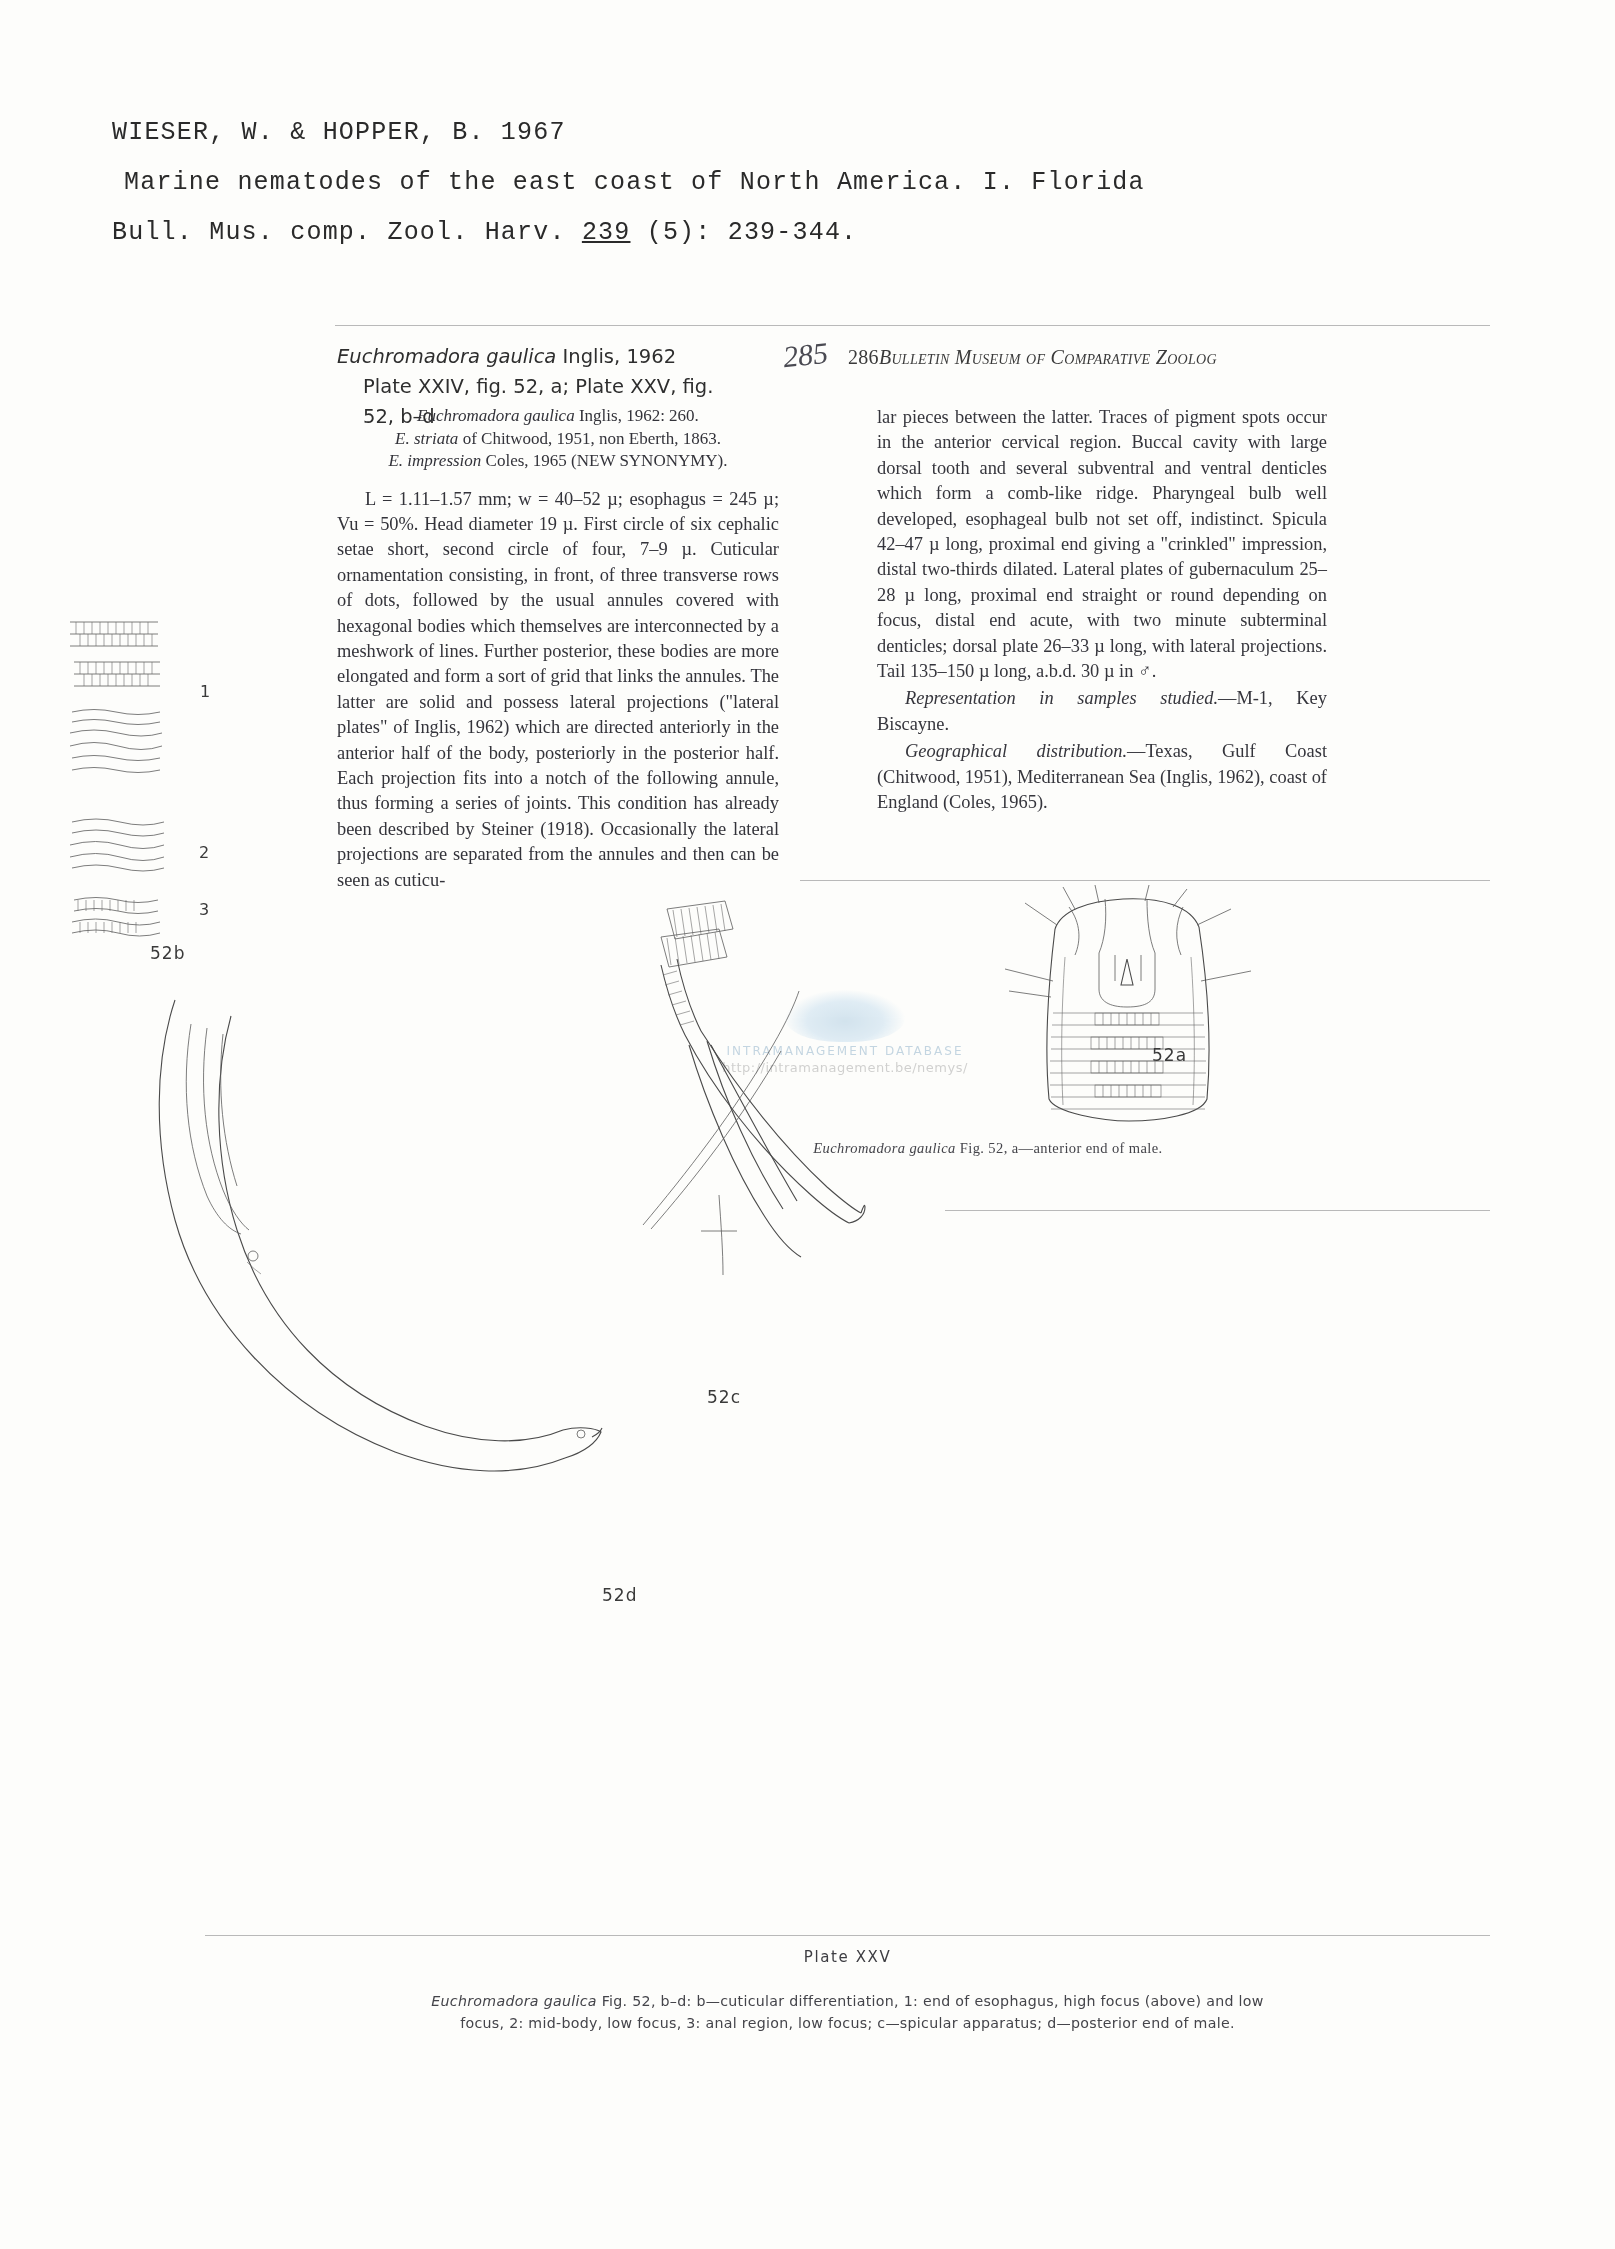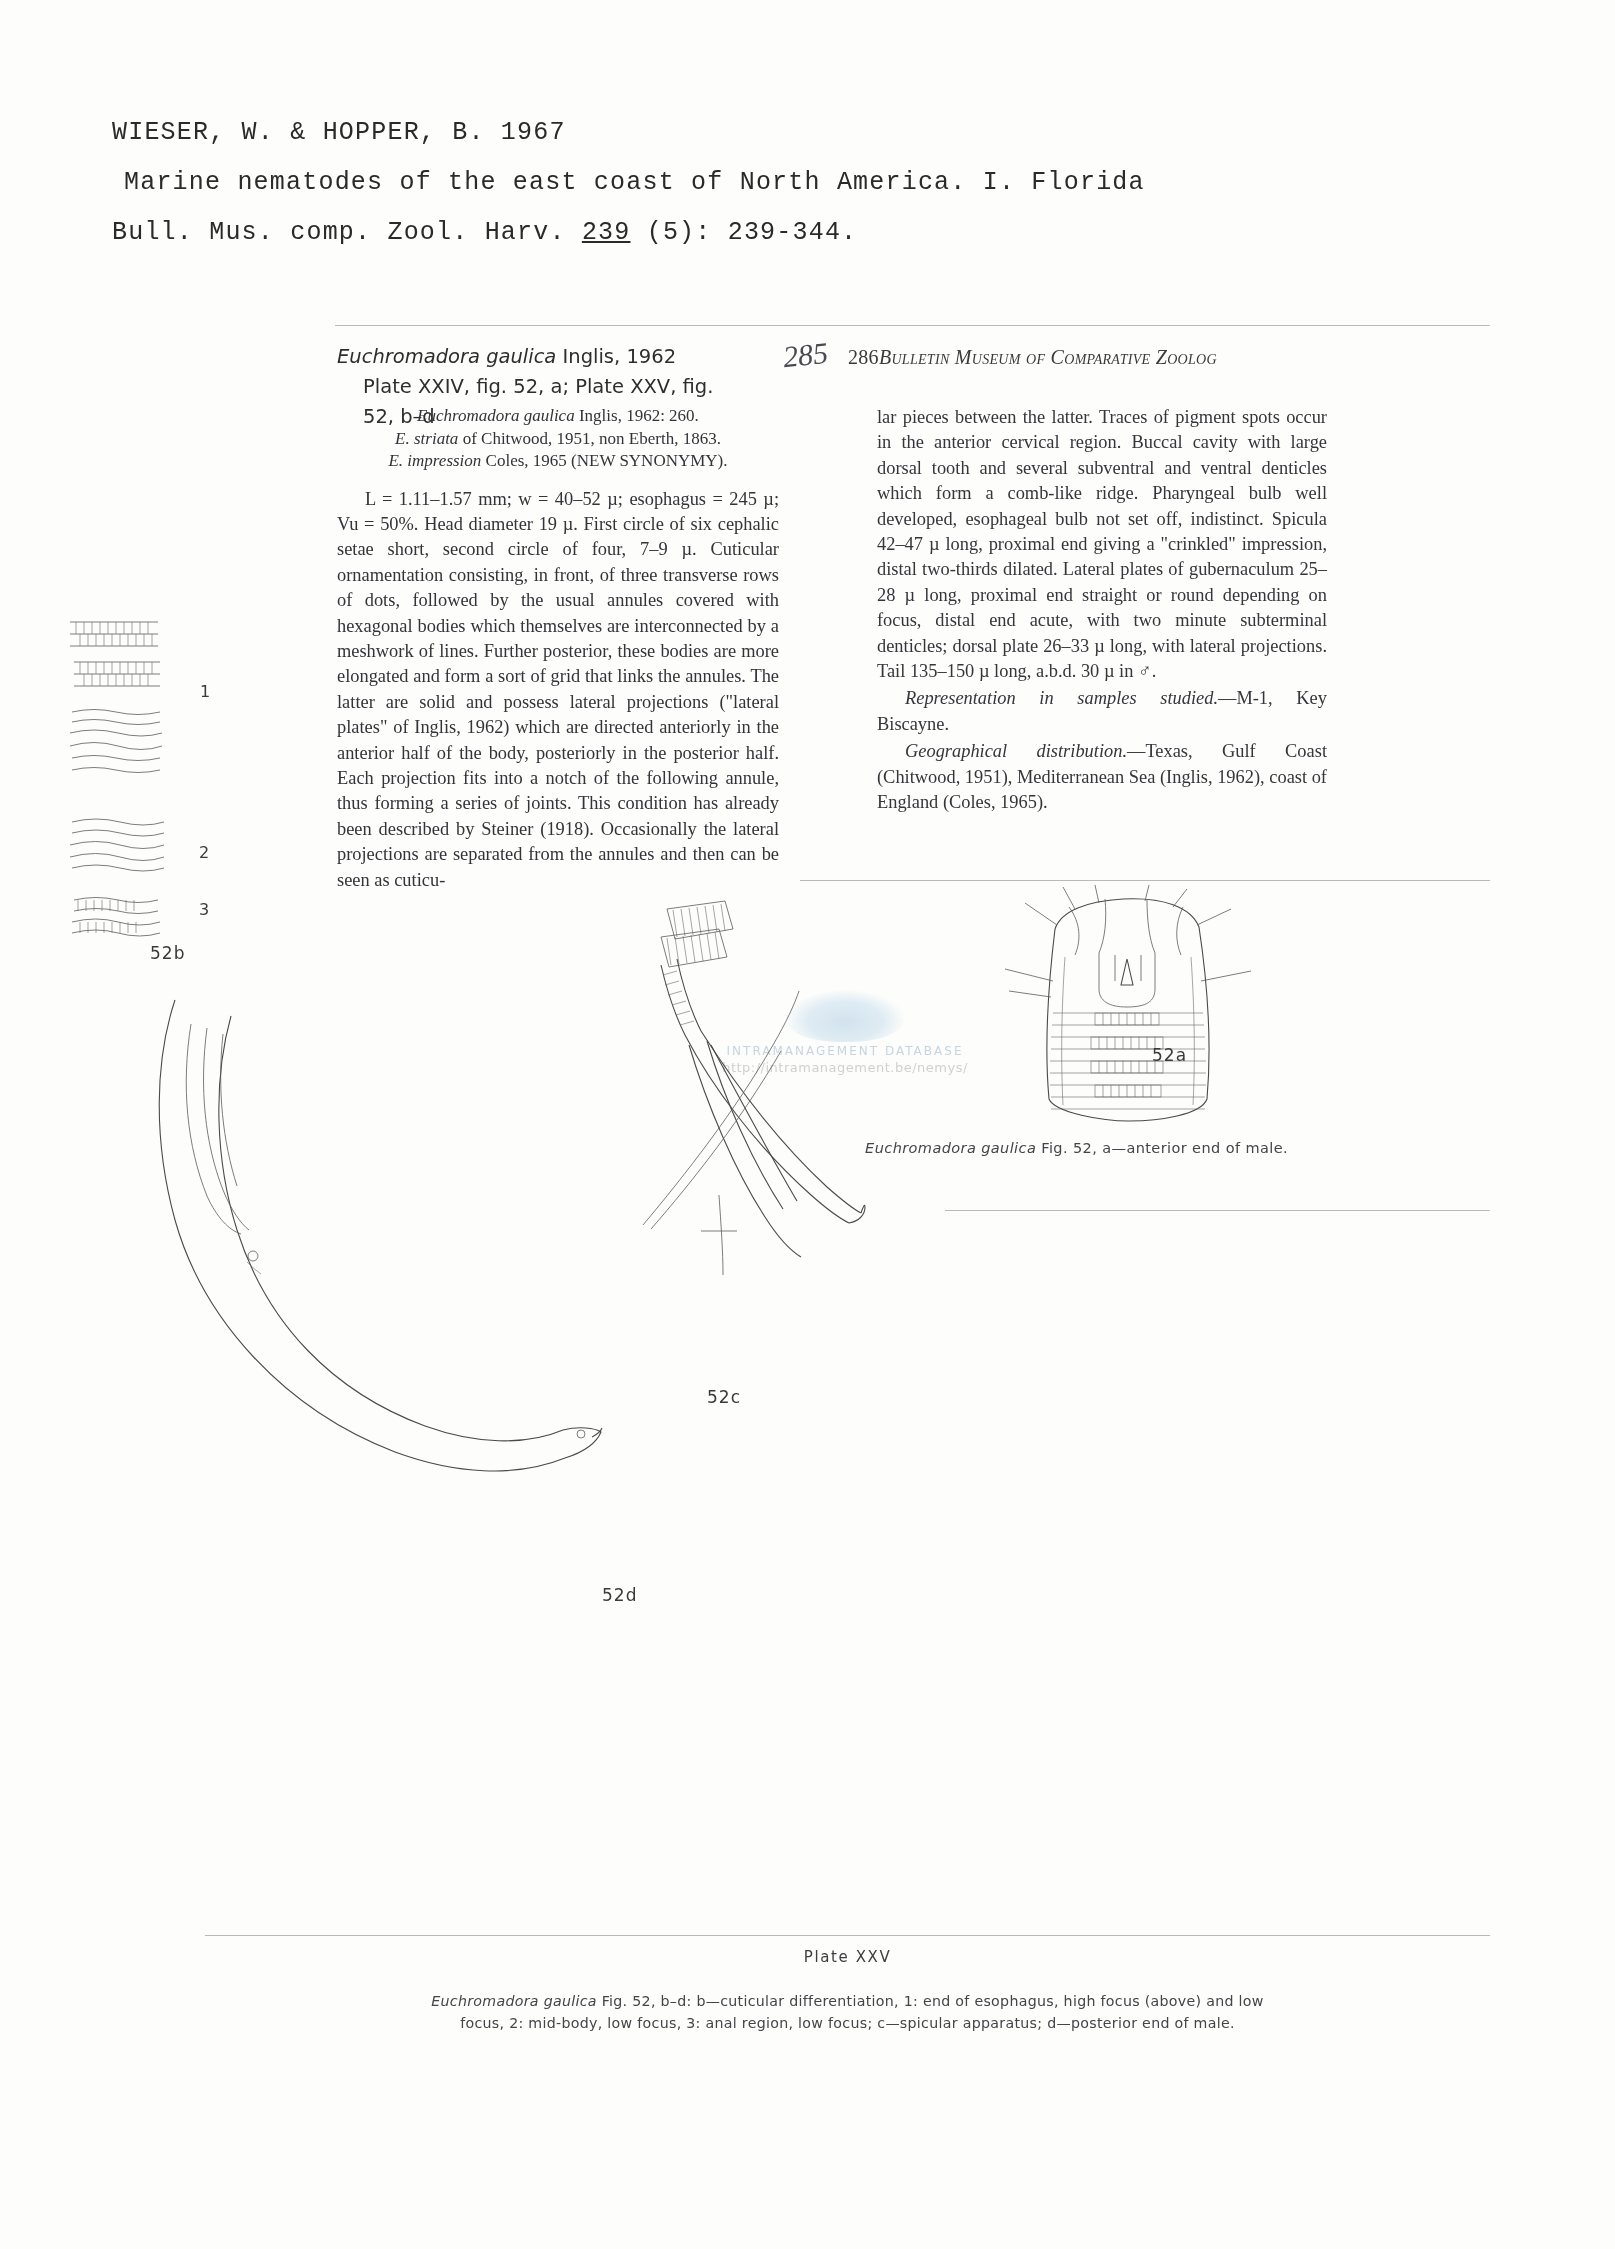--- a/index.html
+++ b/index.html
@@ -496,21 +496,21 @@
             <line x1="156" y1="200" x2="156" y2="212"></line>
           </g>
 
           <path class="ln-thin" d="M58 96 L10 84 M206 96 L256 86"></path>
           <path class="ln-thin" d="M56 112 L14 106"></path>
         </g>
       </svg>
     </div>
     <div class="fig-lab" style="left:947px; top:745px;">52a</div>
 
-    <div class="figcap" style="left:483px; top:840px; width:600px; text-align:right;">
+    <div class="figcap" style="left:483px; top:840px; width:600px; text-align:center;font-family:Liberation Serif, serif;">
       <span class="it">Euchromadora gaulica</span><span> Fig. 52, a—anterior end of male.</span>
     </div>
 
     <div class="plate-label">Plate XXV</div>
     <div class="plate-cap">
       <span class="it">Euchromadora gaulica</span><span> Fig. 52, b–d:  b—cuticular differentiation, 1:  end of esophagus, high focus (above) and low</span><br>
       <span>focus, 2:  mid-body, low focus, 3:  anal region, low focus; c—spicular apparatus; d—posterior end of male.</span>
     </div>
 
   </div>

